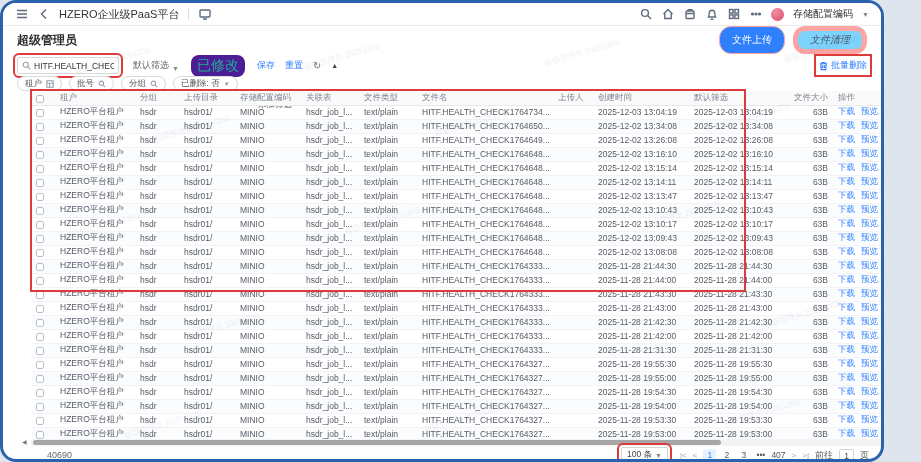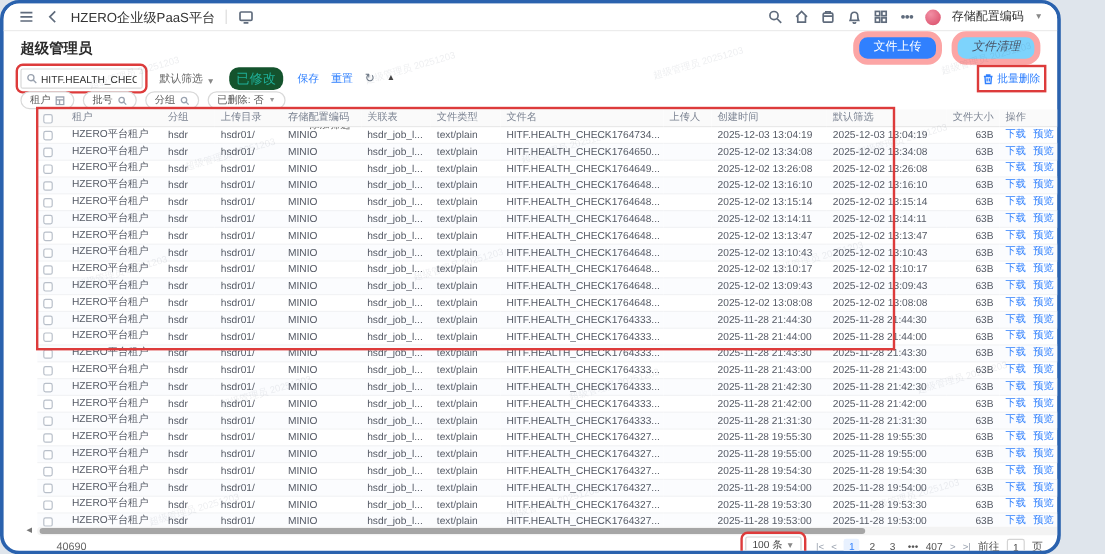--- a/index.html
+++ b/index.html
@@ -16,32 +16,32 @@
   .tb-divider { width:1px; height:12px; background:#ddd; }
   .avatar { width:13px; height:13px; border-radius:50%; background:radial-gradient(circle at 35% 30%, #f28fa4, #d84a66); }
   .username { font-size:10px; color:#333; }
   .caret { font-size:7px; color:#888; }
 
   
   .page-header { position:absolute; left:0; top:26px; width:100%; height:22px; display:flex; align-items:center; padding:0 14px; }
   .page-title { font-size:12px; color:#2b2b2b; font-weight:700; }
   .ph-buttons { margin-left:auto; display:flex; gap:8px; }
   .btn { font-size:10px; line-height:1; padding:4px 12px; border-radius:12px; cursor:pointer; }
-  .btn-primary { background:#3080fe; color:#fff; border:5px solid #fca5a5; }
+  .btn-primary { background:#3080fe; color:#fff; border:1px solid #fca5a5; }
   .btn-default { background:#7dd3fc; color:#4a5568; border:5px solid #fca5a5;font-style:italic; }
 
   
   .filter-row { position:absolute; left:0; top:52px; width:100%; height:21px; display:flex; align-items:center; padding:0 14px; }
   .search-box { position:relative; width:102px; height:17px; border:1px solid #d9d9d9; border-radius:2px; background:#fff;
                 display:flex; align-items:center; padding:0 4px; gap:3px;
                 outline:2px solid #dd3b3b; outline-offset:2px; }
   .search-box svg { width:9px; height:9px; stroke:#9aa2af; fill:none; stroke-width:1.5; flex:none; }
   .search-box input { border:none; outline:none; width:100%; font-size:8.5px; color:#333; background:transparent; }
   .preset { margin-left:14px; font-size:9px; color:#666; display:flex; align-items:flex-end; gap:3px; cursor:pointer; }
-  .tag-modified { margin-left:12px; font-size:11px; color:#1fae97; background:#14532d; border-radius:8px; padding:2px 6px; }
+  .tag-modified { margin-left:12px; font-size:14px; color:#1fae97; background:#4c1d95; border-radius:8px; padding:2px 6px; }
   .link { font-size:9px; color:#3080fe; cursor:pointer; }
   .link + .link { margin-left:0;font-family:Liberation Mono, monospace; }
   .refresh { font-size:10px; color:#6b7684; margin-left:10px; cursor:pointer; }
   .collapse { font-size:7px; color:#444; margin-left:10px; cursor:pointer; }
   .bulk-delete { margin-left:auto; display:flex; align-items:center; gap:3px; color:#3080fe; font-size:9px; cursor:pointer;
                  outline:2px solid #dd3b3b; outline-offset:3px; }
   .bulk-delete svg { width:9px; height:10px; stroke:#3080fe; fill:none; stroke-width:1.3; }
 
   
   .chips-row { position:absolute; left:0; top:73px; width:100%; height:15px; display:flex; align-items:center; padding:0 14px; gap:7px; }

